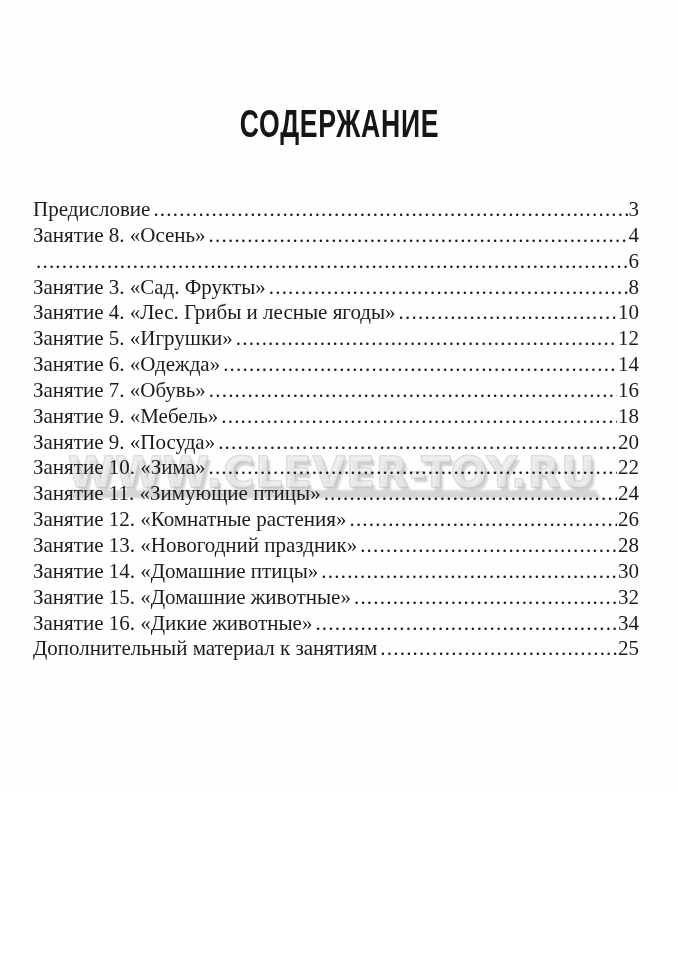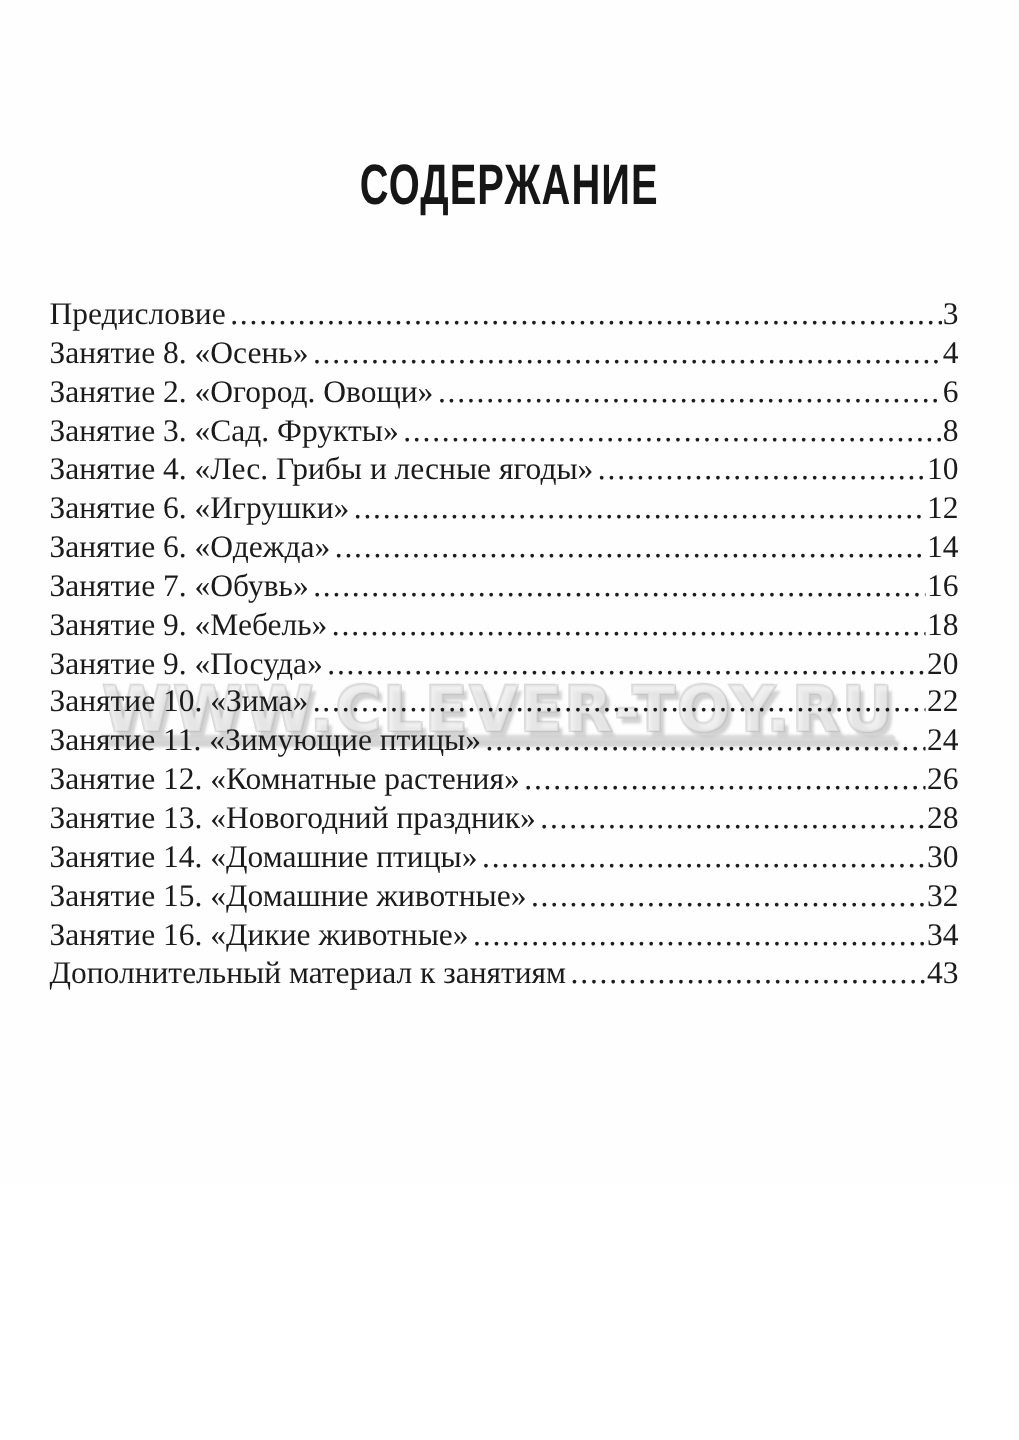--- a/index.html
+++ b/index.html
@@ -98,39 +98,38 @@
         <span class="toc-page">3</span>
       </div>
 
       <div class="toc-row">
         <span class="toc-label">Занятие 8. «Осень»</span>
         <span class="dots">................................................................................................................................................................</span>
         <span class="toc-page">4</span>
       </div>
 
       <div class="toc-row">
-        <span class="toc-label">Занятие 2. «Огород. Овощи»</span>
         <span class="dots">................................................................................................................................................................</span>
         <span class="toc-page">6</span>
       </div>
 
       <div class="toc-row">
         <span class="toc-label">Занятие 3. «Сад. Фрукты»</span>
         <span class="dots">................................................................................................................................................................</span>
         <span class="toc-page">8</span>
       </div>
 
       <div class="toc-row">
         <span class="toc-label">Занятие 4. «Лес. Грибы и лесные ягоды»</span>
         <span class="dots">................................................................................................................................................................</span>
         <span class="toc-page">10</span>
       </div>
 
       <div class="toc-row">
-        <span class="toc-label">Занятие 6. «Игрушки»</span>
+        <span class="toc-label">Занятие 5. «Игрушки»</span>
         <span class="dots">................................................................................................................................................................</span>
         <span class="toc-page">12</span>
       </div>
 
       <div class="toc-row">
         <span class="toc-label">Занятие 6. «Одежда»</span>
         <span class="dots">................................................................................................................................................................</span>
         <span class="toc-page">14</span>
       </div>
 
@@ -190,17 +189,17 @@
 
       <div class="toc-row">
         <span class="toc-label">Занятие 16. «Дикие животные»</span>
         <span class="dots">................................................................................................................................................................</span>
         <span class="toc-page">34</span>
       </div>
 
       <div class="toc-row">
         <span class="toc-label">Дополнительный материал к занятиям</span>
         <span class="dots">................................................................................................................................................................</span>
-        <span class="toc-page">43</span>
+        <span class="toc-page">25</span>
       </div>
     </div>
 
 </div>
 
 </body></html>

